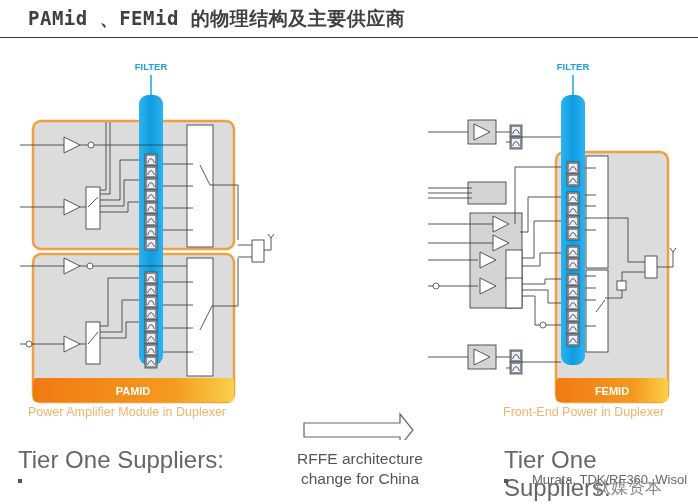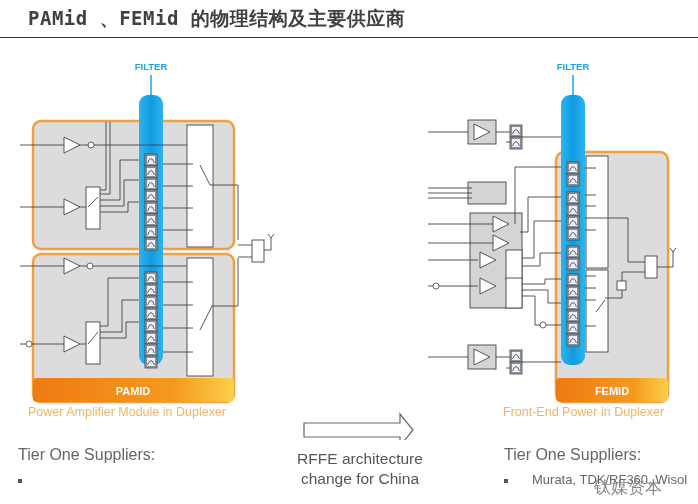--- a/index.html
+++ b/index.html
@@ -1,21 +1,21 @@
 <!DOCTYPE html>
 <html><head>
 <meta charset="utf-8">
 <style>
   html, body { margin: 0; padding: 0; }
   body { width: 698px; height: 504px; background: #ffffff; position: relative; overflow: hidden; font-family: "DejaVu Sans", sans-serif; }
   .title { position: absolute; left: 28px; top: 6px; font-family: "DejaVu Sans Mono", monospace; font-size: 19px; font-weight: bold; color: #404040; letter-spacing: 0.5px; }
   .title-rule { position: absolute; left: 0; right: 0; top: 37px; height: 0; border-top: 1.5px solid #333; }
   svg#diagram { position: absolute; left: 0; top: 40px; }
   .caption { position: absolute; font-family: Liberation Sans, sans-serif; font-size: 12.5px; color: #f0b46a; }
-  .tier { position: absolute; font-family: "Liberation Sans", sans-serif; font-size: 16px; color: #666; }
+  .tier { position: absolute; font-family: "Liberation Sans", sans-serif; font-size: 24px; color: #666; }
   .supplier { position: absolute; font-family: "Liberation Sans", sans-serif; font-size: 13px; color: #666; }
   .bullet { display: inline-block; width: 4px; height: 4px; background: #555; margin-right: 24px; vertical-align: middle; }
   .rffe { position: absolute; left: 285px; top: 449px; width: 150px; text-align: center; font-family: "Liberation Sans", sans-serif; font-size: 15.5px; line-height: 20px; color: #555; }
   .watermark { position: absolute; left: 594px; top: 476px; font-size: 17px; color: #888; font-family: "DejaVu Serif", serif; }
 </style>
 </head>
 <body>
 
 <div class="title">PAMid 、FEMid 的物理结构及主要供应商</div>
 <div class="title-rule"></div>

